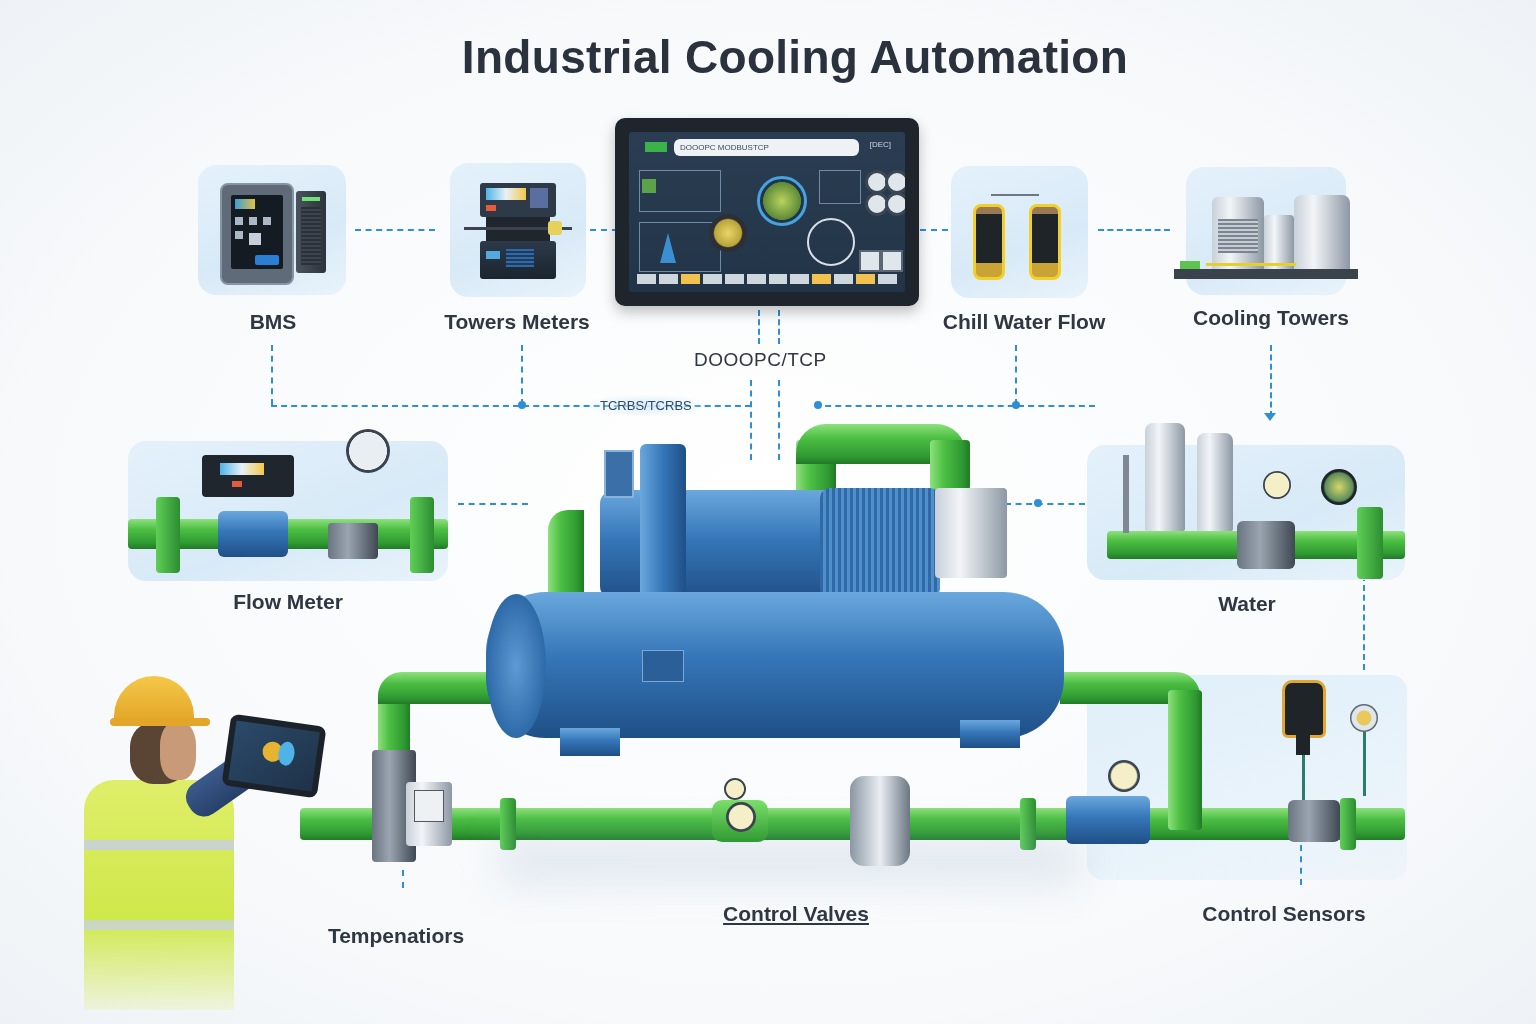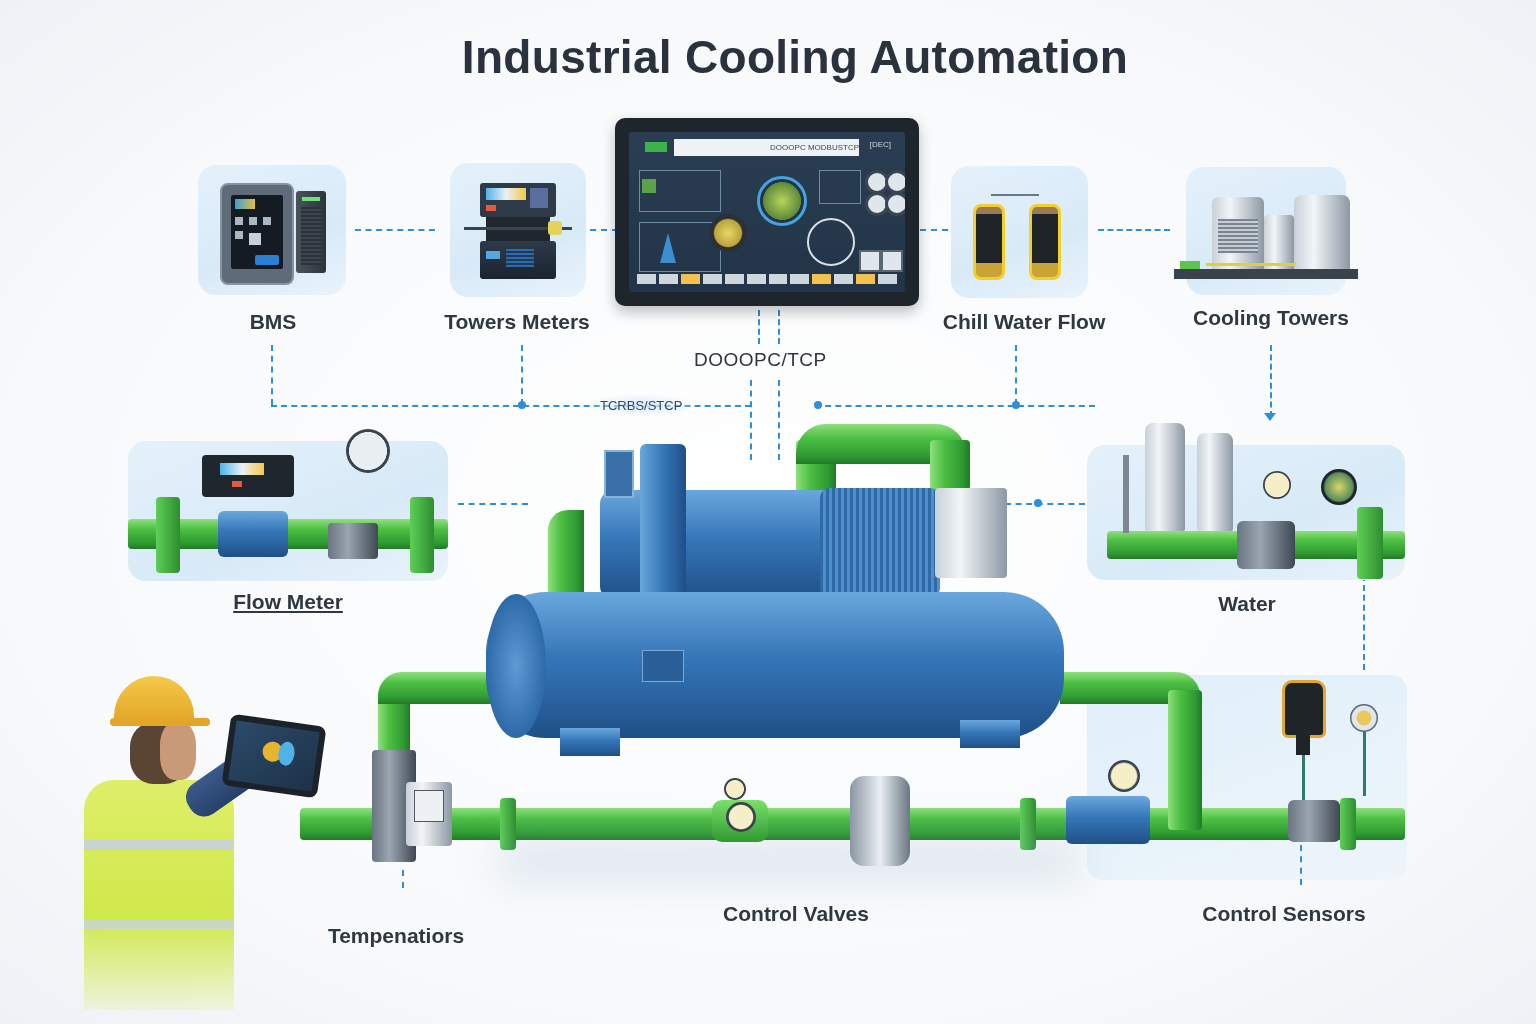--- a/index.html
+++ b/index.html
@@ -33,22 +33,22 @@
 
   
   .hmi {
     left:615px; top:118px; width:304px; height:188px; border-radius:10px;
     background:#1f252c; box-shadow:0 6px 14px rgba(0,0,0,0.25);
   }
   .hmi-screen {
     position:absolute; left:14px; top:14px; right:14px; bottom:14px;
     background:linear-gradient(180deg,#2b3d52 0%,#223447 100%); border-radius:3px; overflow:hidden;
   }
-  .hmi-topbar { position:absolute; left:45px; top:7px; width:185px; height:17px; background:#eef2f5; border-radius:0;
-    font-size:8px; color:#3a4a58; line-height:17px; padding-left:6px; box-sizing:border-box;text-align:right; }
+  .hmi-topbar { position:absolute; left:45px; top:7px; width:185px; height:17px; background:#eef2f5; border-radius:6px;
+    font-size:8px; color:#3a4a58; line-height:17px; padding-left:6px; box-sizing:border-box; }
   .hmi-logo { position:absolute; left:16px; top:10px; width:22px; height:10px; background:#3bb34a; }
   .hmi-code { position:absolute; right:14px; top:8px; font-size:8px; color:#cfd8e0; }
   .hmi-panel { position:absolute; border:1px solid #6f8aa3; }
   .gauge { position:absolute; border-radius:50%; }
   .btn-round { position:absolute; width:18px; height:18px; border-radius:50%; background:#dfe6ec; border:3px solid #3a4654; }
   .hmi-bottom { position:absolute; left:8px; right:8px; bottom:8px; height:10px; display:flex; gap:3px; }
   .hmi-bottom span { flex:1; background:#cfd7de; }
   .hmi-bottom span.y { background:#f2c14e; }
 
   
@@ -89,21 +89,21 @@
 
   <div class="dash-h" style="left:458px;top:503px;width:70px;"></div>
   <div class="dash-h" style="left:1005px;top:503px;width:80px;"></div>
   <div class="dot" style="left:1038px;top:503px;"></div>
   <div class="dash-v" style="left:1363px;top:575px;height:95px;"></div>
   <div class="dash-v" style="left:1300px;top:845px;height:40px;"></div>
   <div class="dash-v" style="left:402px;top:870px;height:18px;"></div>
 </div>
 
 <div class="modbus" style="left:694px;top:349px;">DOOOPC/TCP</div>
-<div class="proto" style="left:590px;top:395px;">TCRBS/STCP</div>
+<div class="proto" style="left:590px;top:395px;">TCRBS/TCRBS</div>
 
 <div class="card" style="left:198px;top:165px;width:148px;height:130px;">
   <div>
     <div class="abs" style="left:22px;top:18px;width:70px;height:98px;background:#5f6b78;border-radius:8px;border:2px solid #8794a2;">
       <div class="abs" style="left:9px;top:10px;width:52px;height:74px;background:#151b22;border-radius:2px;">
         <div class="abs" style="left:4px;top:4px;width:20px;height:10px;background:linear-gradient(90deg,#3ba0d8,#e0c040);"></div>
         <div class="abs" style="left:4px;top:22px;width:8px;height:8px;background:#aab8c6;"></div>
         <div class="abs" style="left:18px;top:22px;width:8px;height:8px;background:#aab8c6;"></div>
         <div class="abs" style="left:32px;top:22px;width:8px;height:8px;background:#aab8c6;"></div>
         <div class="abs" style="left:4px;top:36px;width:8px;height:8px;background:#aab8c6;"></div>
@@ -205,21 +205,21 @@
     <div class="flange-v" style="left:282px;top:56px;width:24px;height:76px;"></div>
     <div class="blue-body" style="left:90px;top:70px;width:70px;height:46px;border-radius:6px;"></div>
     <div class="abs" style="left:74px;top:14px;width:92px;height:42px;background:#1f262e;border-radius:4px;">
       <div class="abs" style="left:18px;top:8px;width:44px;height:12px;background:linear-gradient(90deg,#4fb3e8,#e9f1f6,#f3c84a);"></div>
       <div class="abs" style="left:30px;top:26px;width:10px;height:6px;background:#e35a3c;"></div>
     </div>
     <div class="dark-steel" style="left:200px;top:82px;width:50px;height:36px;border-radius:4px;"></div>
     <div class="gauge" style="left:218px;top:-12px;width:44px;height:44px;background:radial-gradient(circle,#e8eef2 0%,#e8eef2 60%,#3a4450 62%);"></div>
   </div>
 </div>
-<div class="label" style="left:288px;top:590px;text-decoration:underline;">Flow Meter</div>
+<div class="label" style="left:288px;top:590px;">Flow Meter</div>
 
 <div class="card" style="left:1087px;top:445px;width:318px;height:135px;">
   <div>
     <div class="pipe-h" style="left:20px;top:86px;width:298px;height:28px;"></div>
     <div class="steel" style="left:58px;top:-22px;width:40px;height:108px;border-radius:8px 8px 2px 2px;"></div>
     <div class="steel" style="left:110px;top:-12px;width:36px;height:98px;border-radius:8px 8px 2px 2px;"></div>
     <div class="abs" style="left:36px;top:10px;width:6px;height:78px;background:#7d8893;"></div>
     <div class="dark-steel" style="left:150px;top:76px;width:58px;height:48px;border-radius:6px;"></div>
     <div class="flange-v" style="left:270px;top:62px;width:26px;height:72px;"></div>
     <div class="gauge" style="left:176px;top:26px;width:28px;height:28px;background:radial-gradient(circle,#f4efc6 0%,#f4efc6 60%,#3a4450 64%);"></div>
@@ -267,21 +267,21 @@
 <div class="label" style="left:396px;top:902px;margin-top:22px;">Tempenatiors</div>
 
 <div>
   <div class="abs" style="left:712px;top:800px;width:56px;height:42px;border-radius:10px;background:linear-gradient(180deg,#7be06a,#2f9a32);"></div>
   <div class="gauge" style="left:726px;top:802px;width:30px;height:30px;background:radial-gradient(circle,#f4efc6 0%,#f4efc6 55%,#3a4450 60%);"></div>
   <div class="gauge" style="left:724px;top:778px;width:22px;height:22px;background:radial-gradient(circle,#f4efc6 0%,#f4efc6 55%,#3a4450 60%);"></div>
   <div class="steel" style="left:850px;top:776px;width:60px;height:90px;border-radius:14px;background:linear-gradient(90deg,#8a96a2,#e9eef3,#6a7682);"></div>
   <div class="blue-body" style="left:1066px;top:796px;width:84px;height:48px;border-radius:6px;"></div>
   <div class="gauge" style="left:1108px;top:760px;width:32px;height:32px;background:radial-gradient(circle,#f4efc6 0%,#f4efc6 55%,#3a4450 62%);"></div>
 </div>
-<div class="label" style="left:796px;top:902px;">Control Valves</div>
+<div class="label" style="left:796px;top:902px;text-decoration:underline;">Control Valves</div>
 
 <div>
   <div class="abs" style="left:1282px;top:680px;width:44px;height:58px;border-radius:10px 10px 6px 6px;background:#1f2429;border:3px solid #e0a830;box-sizing:border-box;"></div>
   <div class="abs" style="left:1296px;top:735px;width:14px;height:20px;background:#1f2429;"></div>
   <div class="abs" style="left:1302px;top:755px;width:3px;height:54px;background:#2f7a6a;"></div>
   <div class="dark-steel" style="left:1288px;top:800px;width:52px;height:42px;border-radius:6px;"></div>
   <div class="gauge" style="left:1350px;top:704px;width:28px;height:28px;background:radial-gradient(circle,#e8c95a 0%,#e8c95a 35%,#dfe6ec 40%,#dfe6ec 60%,#5a6672 66%);"></div>
   <div class="abs" style="left:1363px;top:732px;width:3px;height:64px;background:#2f7a6a;"></div>
 </div>
 <div class="label" style="left:1284px;top:902px;">Control Sensors</div>

